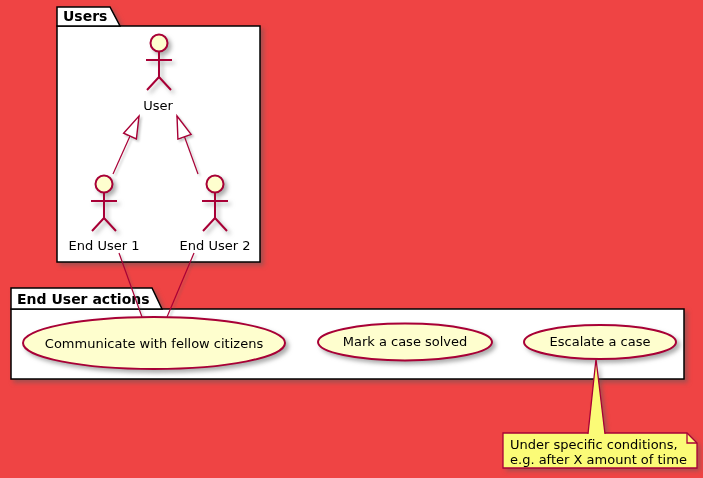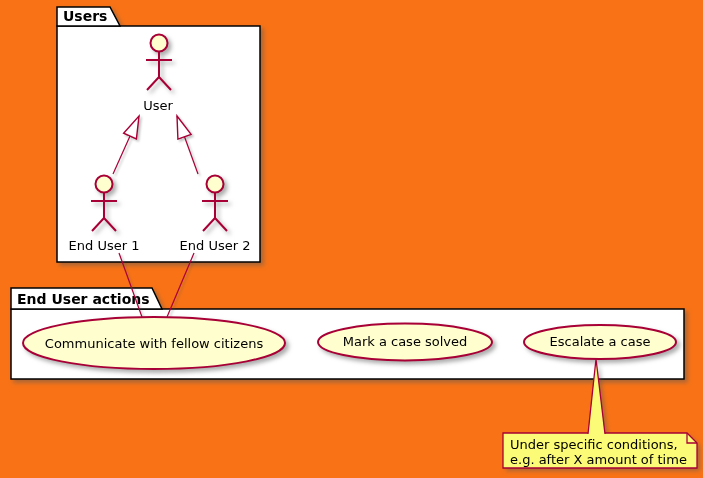--- a/index.html
+++ b/index.html
@@ -1,21 +1,21 @@
 <!DOCTYPE html>
 <html><head>
 <meta charset="utf-8">
 <style>
   html, body { margin: 0; padding: 0; }
   body {
     width: 703px; height: 478px;
     background: #FFFFFF;
     font-family: "DejaVu Sans", sans-serif;
   }
-  .canvas { position: relative; width: 703px; height: 478px; background: #f97316; overflow: hidden; }
+  .canvas { position: relative; width: 703px; height: 478px; background: #ef4444; overflow: hidden; }
   svg { display: block; }
   text {
     font-family: "DejaVu Sans", sans-serif;
     font-size: 13px;
     fill: #000000;
   }
   text.pkg-title { font-weight: bold; font-size: 14px; }
   .shadowed  { filter: drop-shadow(3px 3px 2px rgba(90,90,90,0.50)); }
   .lineshade { filter: drop-shadow(2px 2px 1px rgba(90,90,90,0.35)); }
   .pkg-shape { fill: #FFFFFF; stroke: #000000; stroke-width: 1.5; }

